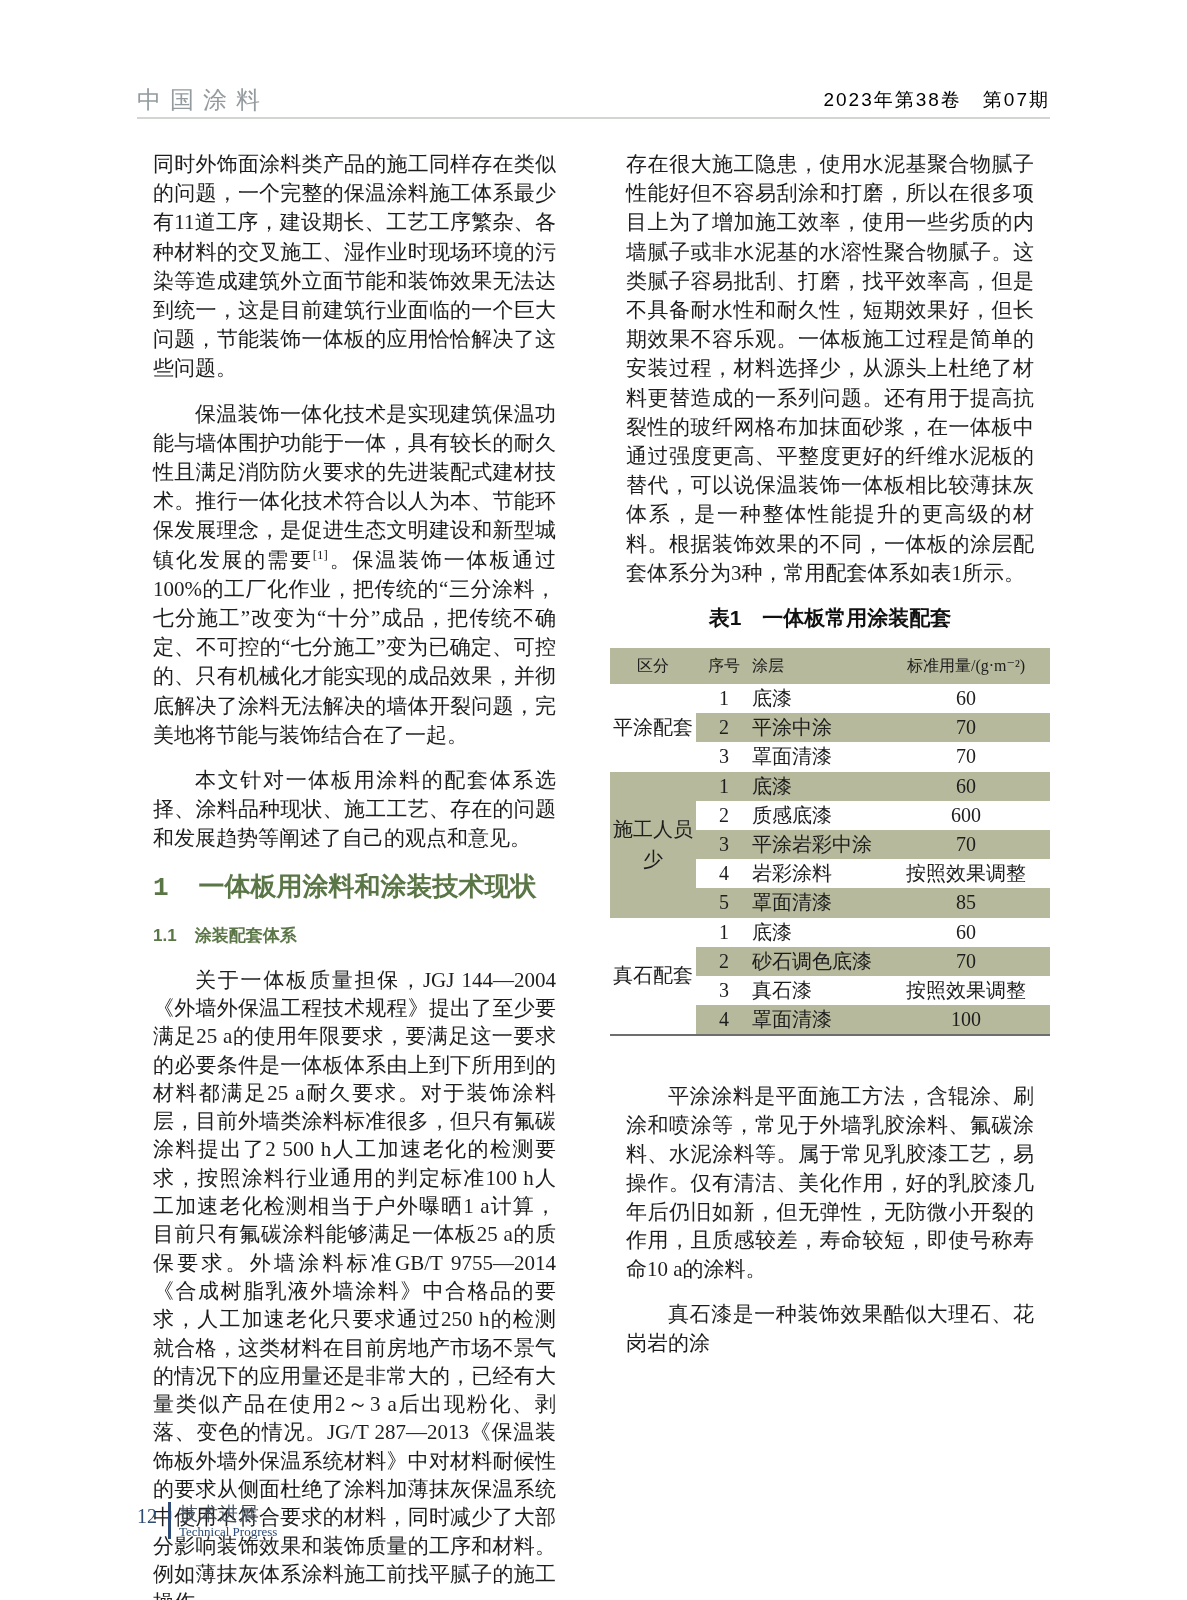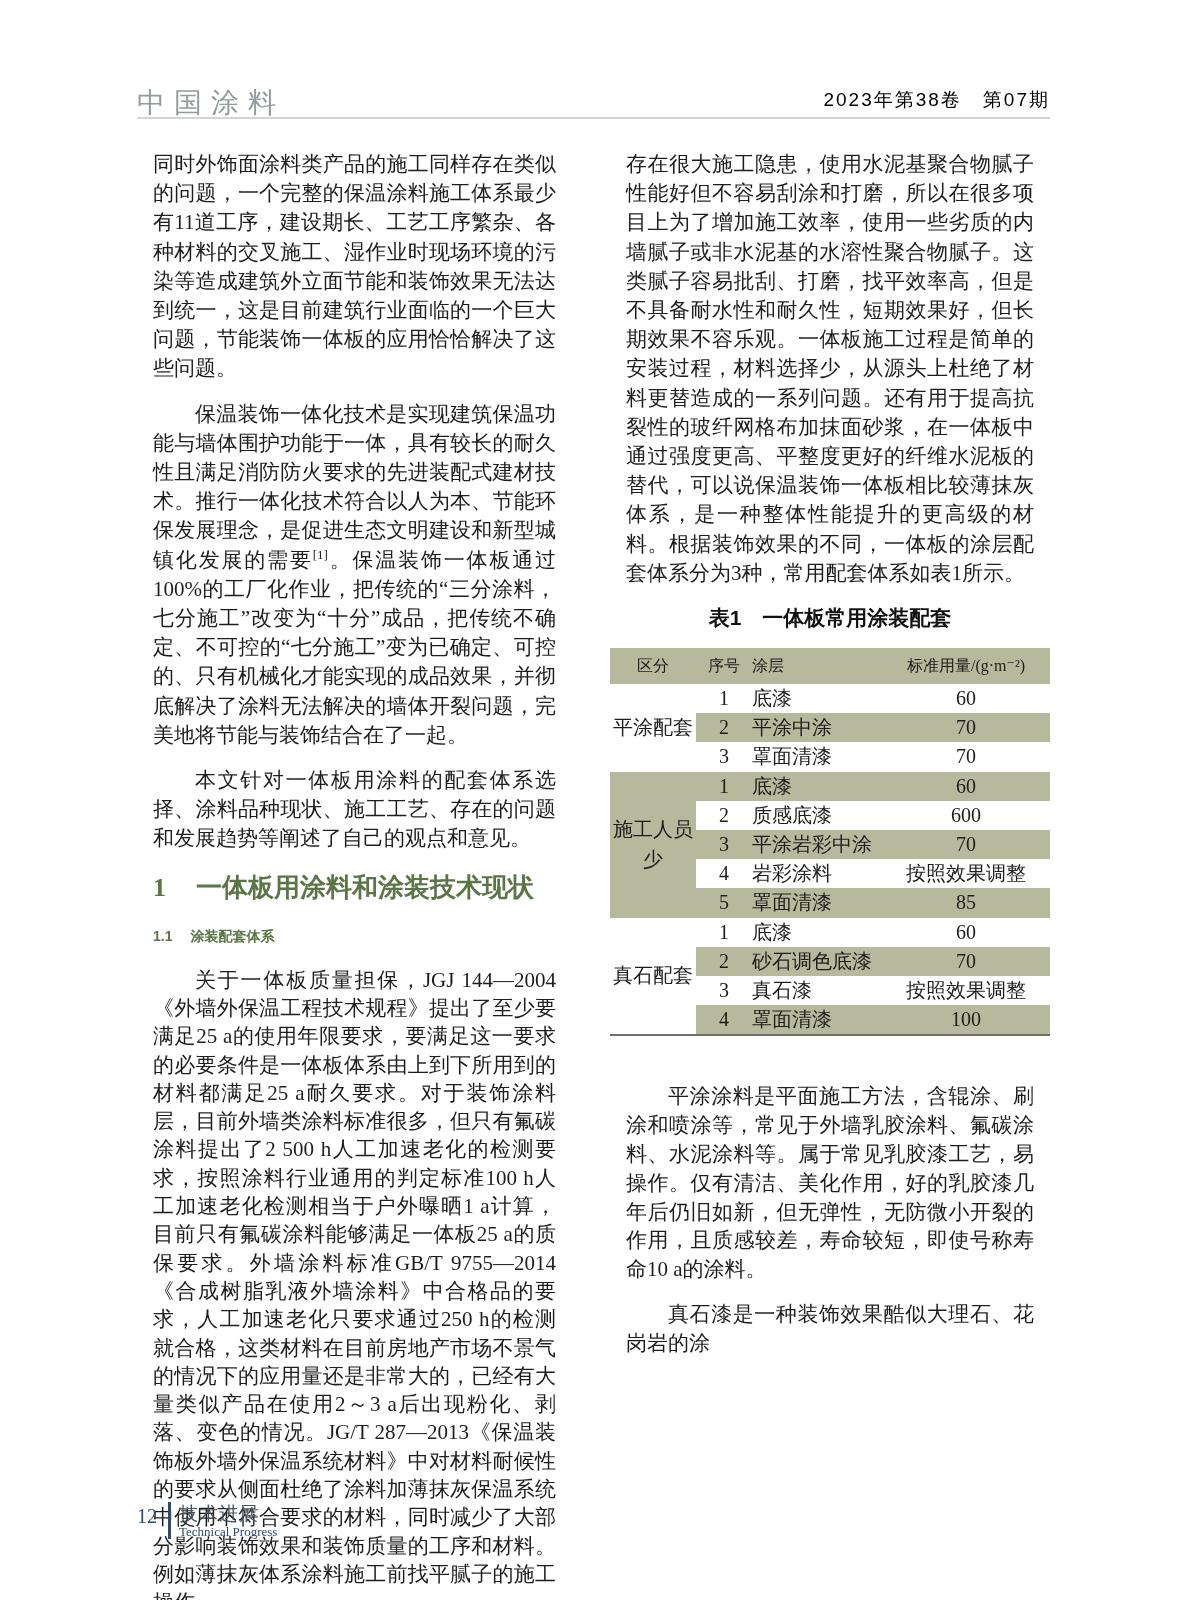--- a/index.html
+++ b/index.html
@@ -4,48 +4,48 @@
 <style>
   html,body{margin:0;padding:0;background:#e8e8e8;}
   .page{
     position:relative;width:1187px;height:1600px;margin:0 auto;background:#ffffff;
     font-family:"Liberation Serif","DejaVu Serif",serif;color:#1d1d1d;overflow:hidden;
   }
   
   .hdr-journal{
     position:absolute;left:137px;top:84px;
     font-family:"Liberation Sans","DejaVu Sans",sans-serif;
-    font-size:28px;letter-spacing:9px;color:#949b9f;
+    font-size:24px;letter-spacing:9px;color:#949b9f;
   }
   .hdr-issue{
     position:absolute;right:137px;top:87px;
     font-family:"Liberation Sans","DejaVu Sans",sans-serif;
     font-size:19px;letter-spacing:2px;color:#000000;
   }
   .hdr-rule{position:absolute;left:137px;top:117px;width:913px;height:2px;background:#d3d5d2;}
   
   .col{position:absolute;top:134px;text-align:justify;font-size:21px;line-height:29.2px;}
   .col-left{left:137px;width:435px;}
   .col-right{left:610px;width:440px;}
   .col p{margin:16px;}
   .indent{text-indent:2em;}
   .p5{line-height:28.3px;}
   .p-lower{line-height:28.8px;}
   .p7{margin-top:46px !important;}
   sup.ref{font-size:13px;vertical-align:super;line-height:0;}
   
   .sec-h1{
-    margin-top:14px;font-family:Liberation Serif, serif;
+    margin-top:14px;font-family:Liberation Mono, monospace;
     font-weight:bold;font-size:26px;line-height:36px;color:#5a7646;
     text-align:left;text-indent:0;
   }
   .sec-h1 .num{margin-right:30px;}
   .sec-h2{
     margin-top:9px;font-family:"Liberation Sans","DejaVu Sans",sans-serif;
-    font-weight:bold;font-size:14px;line-height:28px;color:#5a7646;
+    font-weight:bold;font-size:17px;line-height:28px;color:#5a7646;
     text-align:left;text-indent:0;
   }
   .sec-h2 .num{margin-right:18px;}
   
   .tbl-block{margin-top:16px;width:440px;}
   .tbl-title-cn{
     font-family:"Liberation Sans","DejaVu Sans",sans-serif;font-weight:bold;
     font-size:21px;line-height:28px;text-align:center;text-indent:0;color:#111;
   }
   .tbl-title-en{

